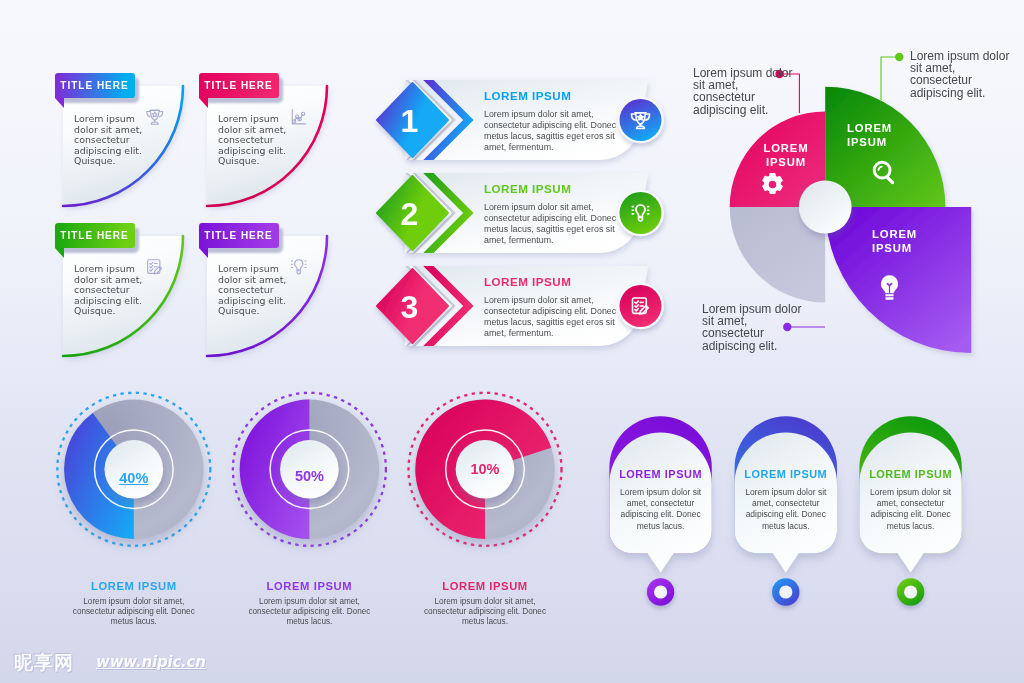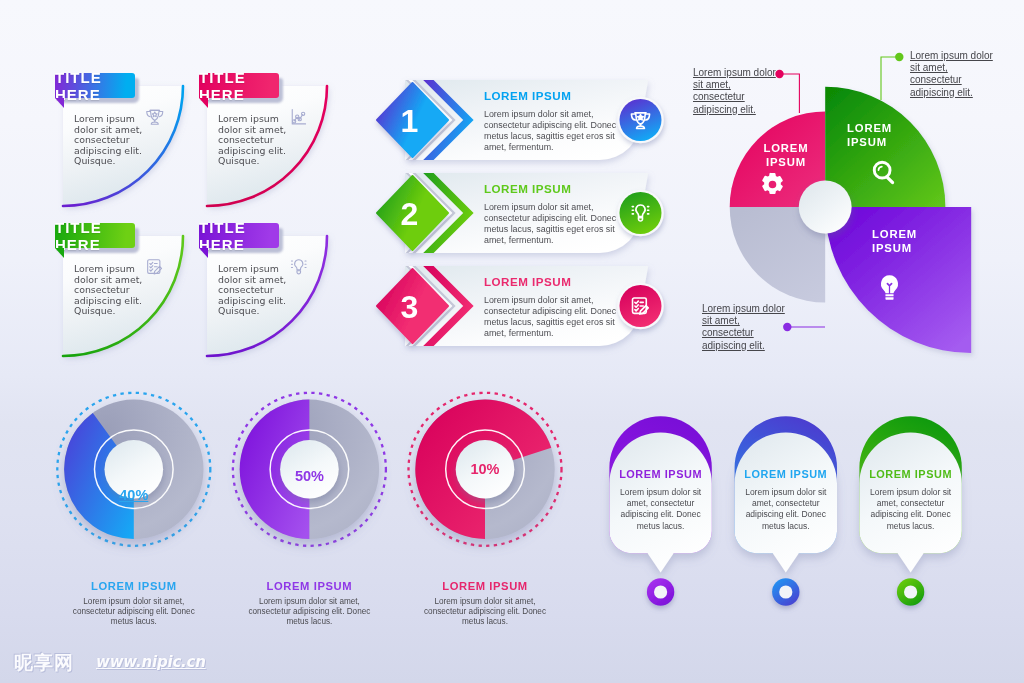--- a/index.html
+++ b/index.html
@@ -11,40 +11,40 @@
      background:linear-gradient(180deg,
         #f7f8fd 0%, #f5f6fc 18%, #eff1fa 38%, #e6e9f6 55%,
         #e1e4f2 62%, #dee1f1 75%, #d8dbee 90%, #d3d7ea 100%);
   }
   .abs{position:absolute;}
 
   
   .tabcard{position:absolute;}
   .tab{position:absolute;left:0;top:0;height:25px;border-radius:3px 3px 3px 0;
        display:flex;align-items:center;justify-content:center;
-       color:#fff;font-weight:700;font-size:15px;letter-spacing:1.0px;padding-right:1px;
+       color:#fff;font-weight:700;font-size:10px;letter-spacing:1.0px;padding-right:1px;
        z-index:6;text-shadow:0 1px 1px rgba(0,0,0,.10);}
   .tabshadow{position:absolute;height:25px;border-radius:2px 3px 5px 3px;
        background:#bcc0d6;filter:blur(0.8px);z-index:5;}
   .fold{position:absolute;left:0;top:25px;width:9px;height:10px;z-index:6;}
   .cardbody{position:absolute;z-index:2;}
   .cardtxt{position:absolute;z-index:4;color:#4f4f54;font-size:9.4px;line-height:10.6px;white-space:pre;
            font-family:"DejaVu Sans",sans-serif;}
   .cardicon{position:absolute;z-index:4;}
 
   
   .arrow-title{position:absolute;font-weight:700;font-size:11.6px;letter-spacing:.5px;z-index:6;}
   .arrow-text{position:absolute;z-index:6;color:#4d4d52;font-size:8.9px;line-height:11px;white-space:pre;
               font-family:"Liberation Sans",sans-serif;}
   .arrow-num{position:absolute;z-index:7;color:#fff;font-weight:700;font-size:32px;
              font-family:"Liberation Sans",sans-serif;line-height:32px;}
 
   
-  .pie-note{position:absolute;color:#46464b;font-size:10px;line-height:12.2px;white-space:pre;
-            font-family:"Liberation Sans",sans-serif;z-index:18;text-decoration:underline;}
+  .pie-note{position:absolute;color:#46464b;font-size:12px;line-height:12.2px;white-space:pre;
+            font-family:"Liberation Sans",sans-serif;z-index:18;}
   .pie-seg-label{position:absolute;color:#fff;font-weight:700;font-size:11.3px;
                  letter-spacing:0.85px;line-height:14.4px;z-index:9;}
 
   
   .donut-title{position:absolute;font-weight:700;font-size:11.2px;letter-spacing:.6px;
                text-align:center;z-index:6;}
   .donut-desc{position:absolute;color:#4b4b50;font-size:8.2px;line-height:10.0px;white-space:pre;
               text-align:center;font-family:"Liberation Sans",sans-serif;z-index:6;}
   .donut-pct{position:absolute;font-weight:700;font-size:14.5px;text-align:center;z-index:9;}
 
@@ -539,21 +539,21 @@
         <circle cx="309.4" cy="89.30000000000001" r="69.7" fill="url(#dt1)" filter="url(#dsh)"></circle>
         <path d="M309.4 89.30000000000001 L309.40 159.00 A 69.7 69.7 0 0 1 309.40 19.60 Z" fill="url(#dg1)"></path>
         <circle cx="309.4" cy="89.30000000000001" r="39.3" fill="none" stroke="#ffffff" stroke-width="1.5" opacity="0.95"></circle>
         <circle cx="309.4" cy="89.30000000000001" r="29.3" fill="url(#di1)" filter="url(#dish)"></circle>
         <circle cx="485" cy="89.30000000000001" r="76.5" fill="none" stroke="#e6266c" stroke-width="2.3" stroke-dasharray="3.3 4.4"></circle>
         <circle cx="485" cy="89.30000000000001" r="69.7" fill="url(#dt2)" filter="url(#dsh)"></circle>
         <path d="M485 89.30000000000001 L485.00 159.00 A 69.7 69.7 0 1 1 551.29 67.76 Z" fill="url(#dg2)"></path>
         <circle cx="485" cy="89.30000000000001" r="39.3" fill="none" stroke="#ffffff" stroke-width="1.5" opacity="0.95"></circle>
         <circle cx="485" cy="89.30000000000001" r="29.3" fill="url(#di2)" filter="url(#dish)"></circle>
       </svg>
-      <div class="donut-pct" style="left:101.80000000000001px;top:487px;width:64px;color:#29a5ef;text-decoration:underline;">40%</div>
+      <div class="donut-pct" style="left:101.80000000000001px;top:470px;width:64px;color:#29a5ef;text-decoration:underline;">40%</div>
       <div class="donut-title" style="left:63.80000000000001px;top:580px;width:140px;color:#29a5ef;">LOREM IPSUM</div>
       <div class="donut-desc" style="left:58.80000000000001px;top:597px;width:150px;">Lorem ipsum dolor sit amet,
 consectetur adipiscing elit. Donec
 metus lacus.</div>
       <div class="donut-pct" style="left:277.4px;top:468px;width:64px;color:#8f37e6;">50%</div>
       <div class="donut-title" style="left:239.39999999999998px;top:580px;width:140px;color:#8f37e6;">LOREM IPSUM</div>
       <div class="donut-desc" style="left:234.39999999999998px;top:597px;width:150px;">Lorem ipsum dolor sit amet,
 consectetur adipiscing elit. Donec
 metus lacus.</div>
       <div class="donut-pct" style="left:453px;top:460.7px;width:64px;color:#e6266c;">10%</div>

